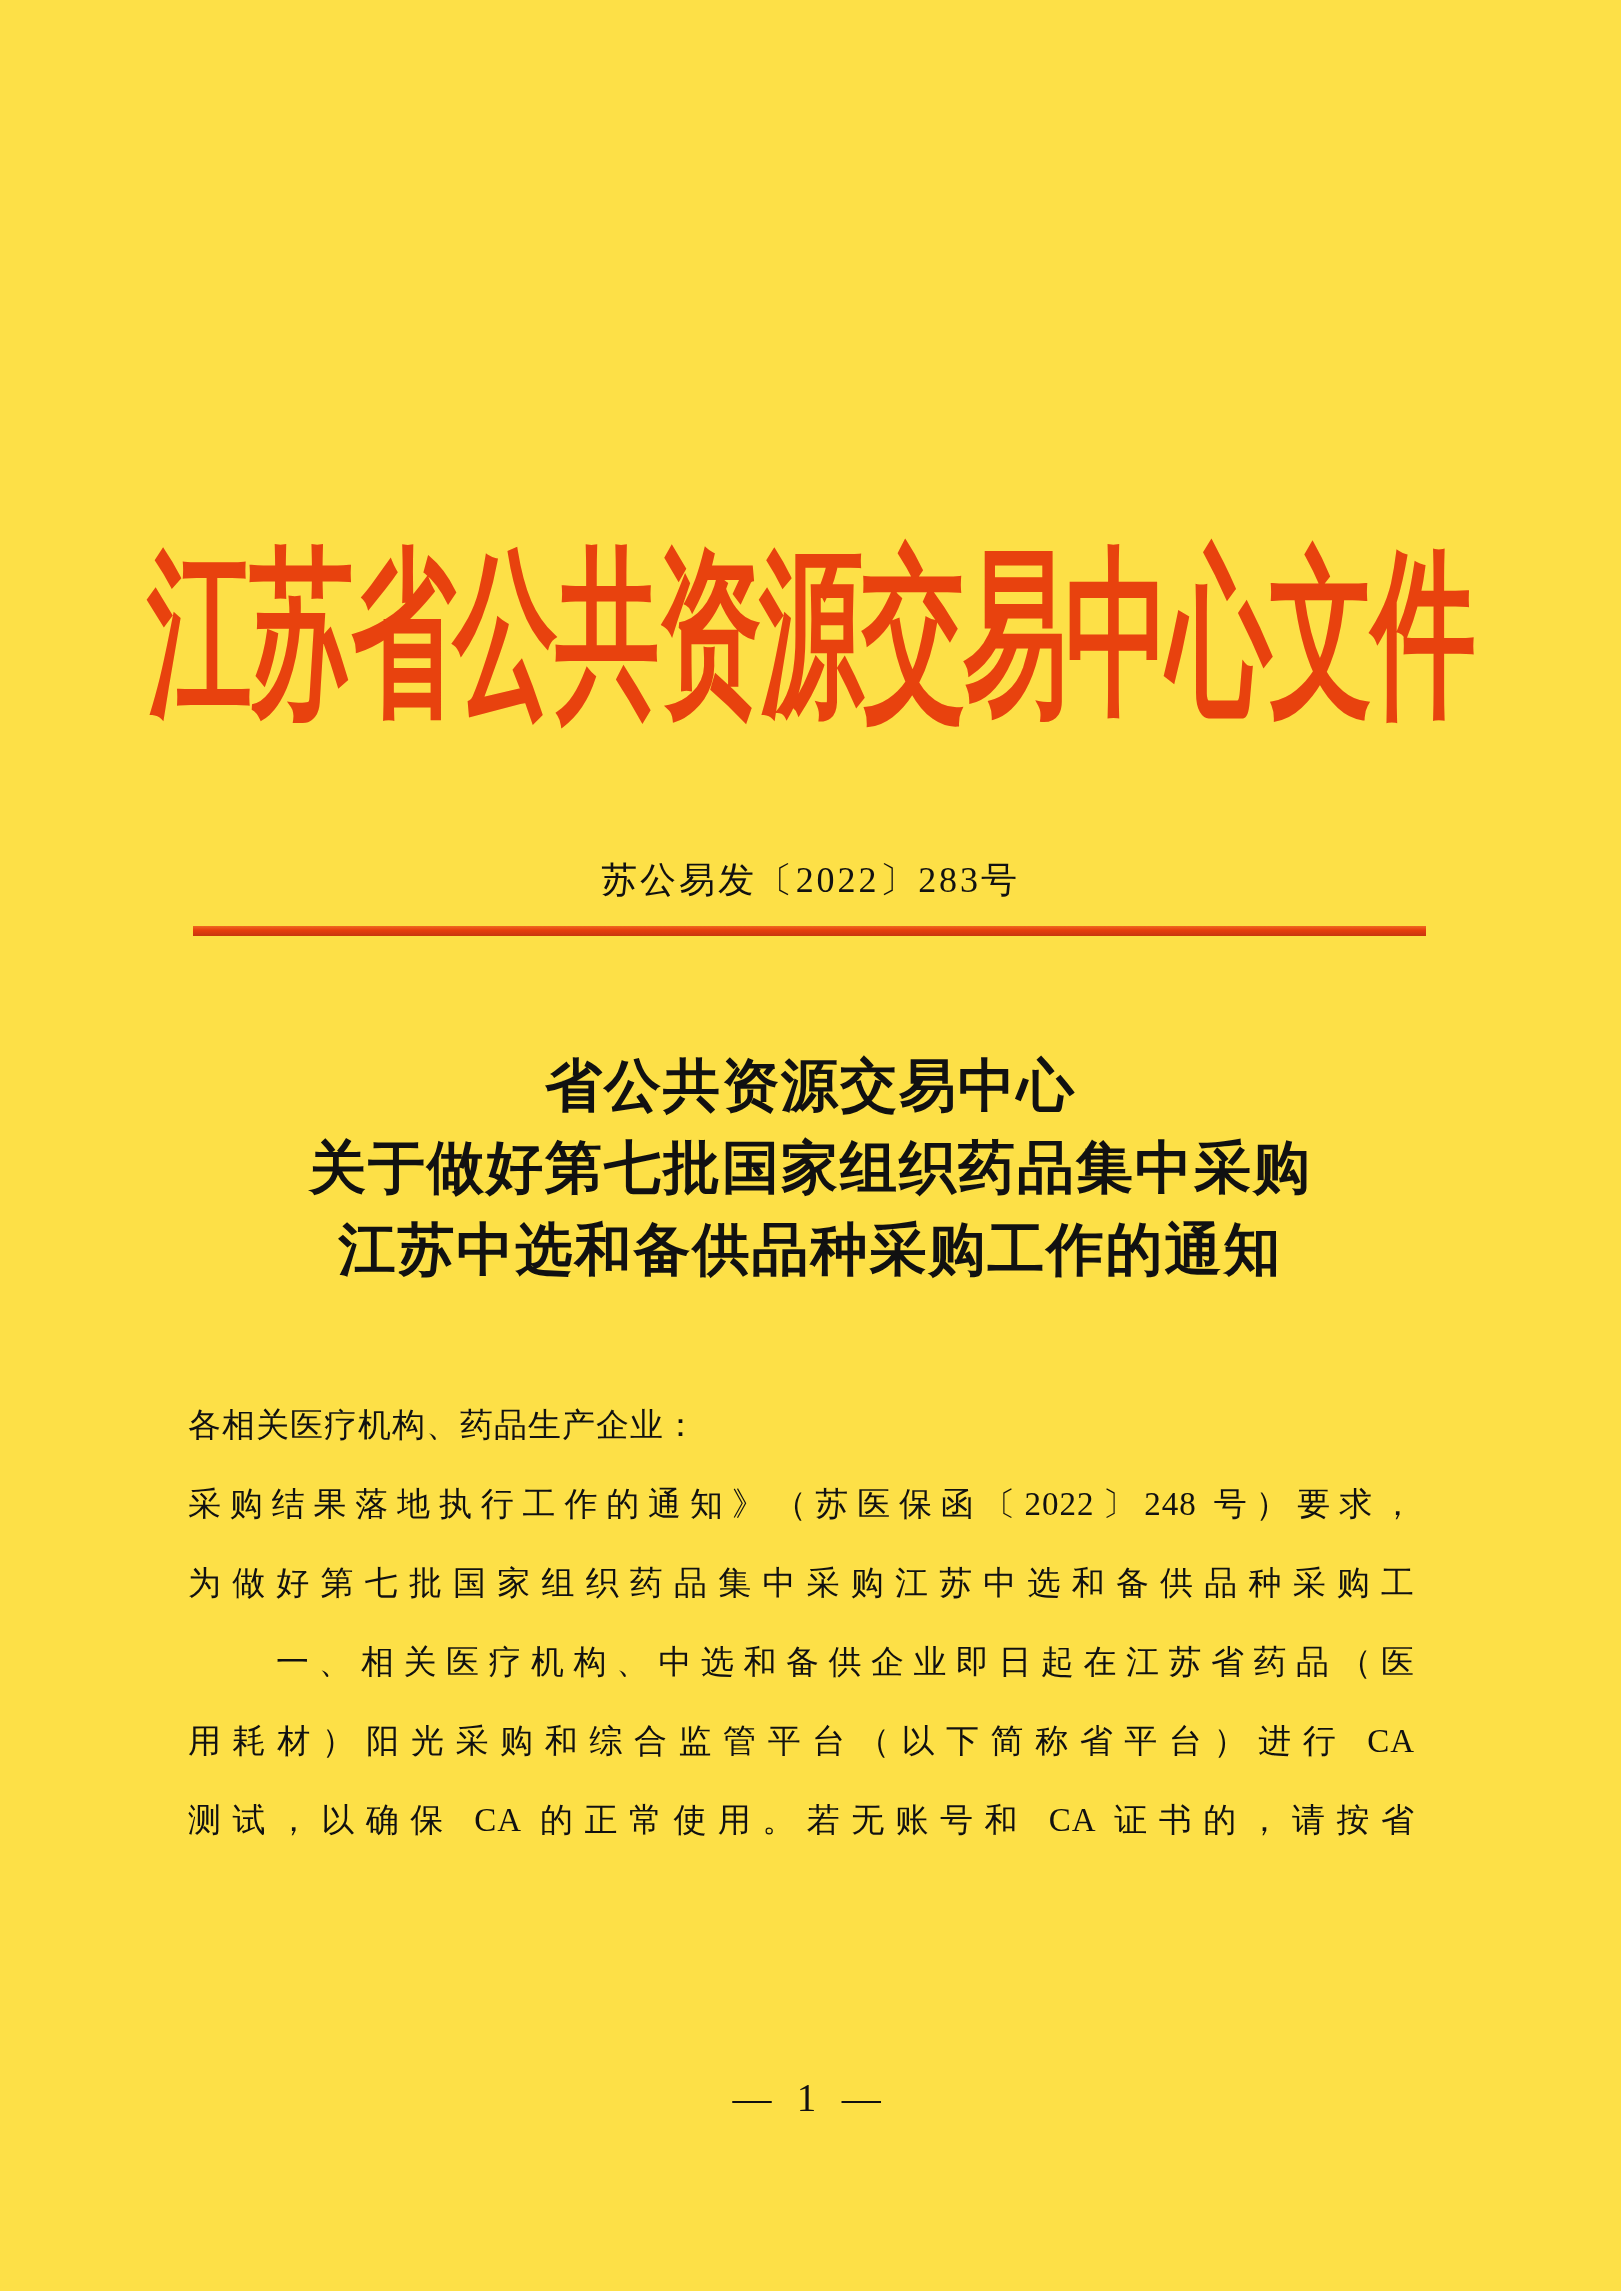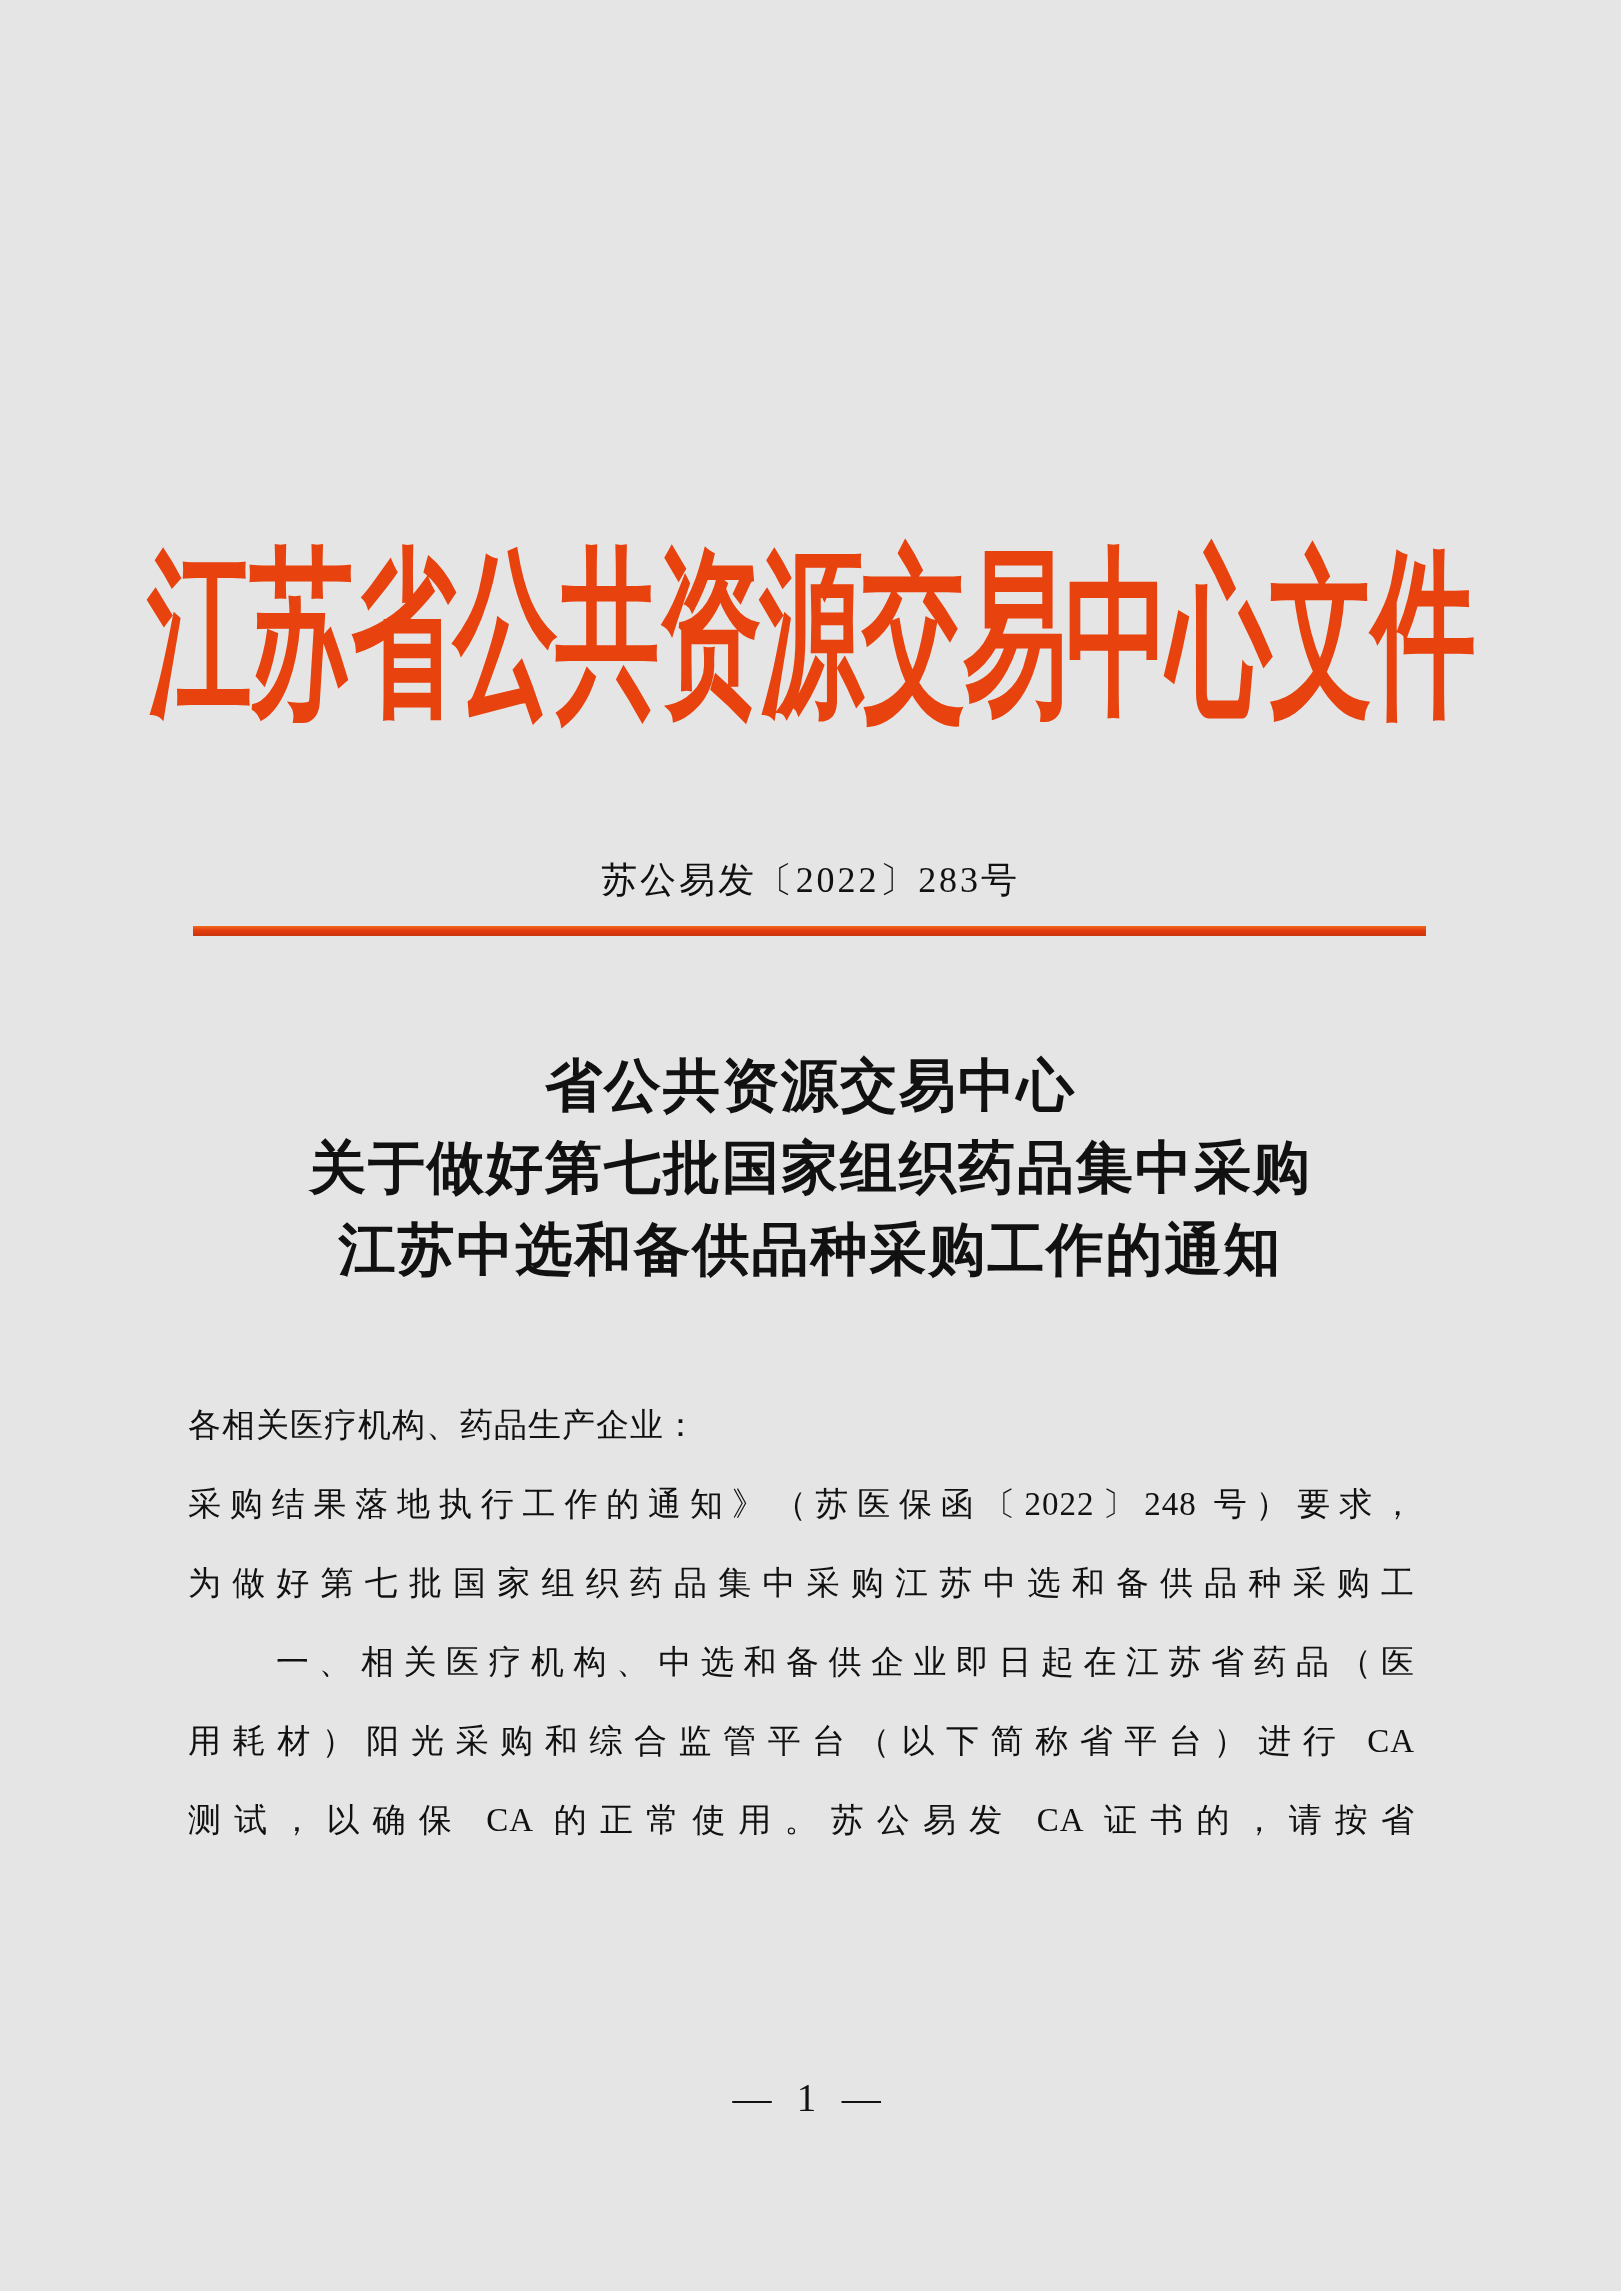--- a/index.html
+++ b/index.html
@@ -4,21 +4,21 @@
 <style>
   html, body {
     margin: 0;
     padding: 0;
     background: #ffffff;
   }
   .page {
     position: relative;
     width: 1621px;
     height: 2292px;
-    background: #e5e5e5;
+    background: #fde047;
     overflow: hidden;
     font-family: "Liberation Serif", "DejaVu Serif", serif;
     color: var(--text-black, #111111);
   }
 
   
   .banner {
     position: absolute;
     top: 545px;
     left: 0;
@@ -126,19 +126,19 @@
     <div class="title-line">关于做好第七批国家组织药品集中采购</div>
     <div class="title-line">江苏中选和备供品种采购工作的通知</div>
   </div>
 
   <div class="body-block">
     <div class="line">各相关医疗机构、药品生产企业：</div>
     <div class="line stretch">采购结果落地执行工作的通知》（苏医保函〔2022〕248 号）要求，</div>
     <div class="line stretch">为做好第七批国家组织药品集中采购江苏中选和备供品种采购工</div>
     <div class="line indent stretch">一、相关医疗机构、中选和备供企业即日起在江苏省药品（医</div>
     <div class="line stretch">用耗材）阳光采购和综合监管平台（以下简称省平台）进行 CA</div>
-    <div class="line stretch">测试，以确保 CA 的正常使用。苏公易发 CA 证书的，请按省</div>
+    <div class="line stretch">测试，以确保 CA 的正常使用。若无账号和 CA 证书的，请按省</div>
   </div>
 
   <div class="page-number">— 1 —</div>
 
 </div>
 
 
 </body></html>

